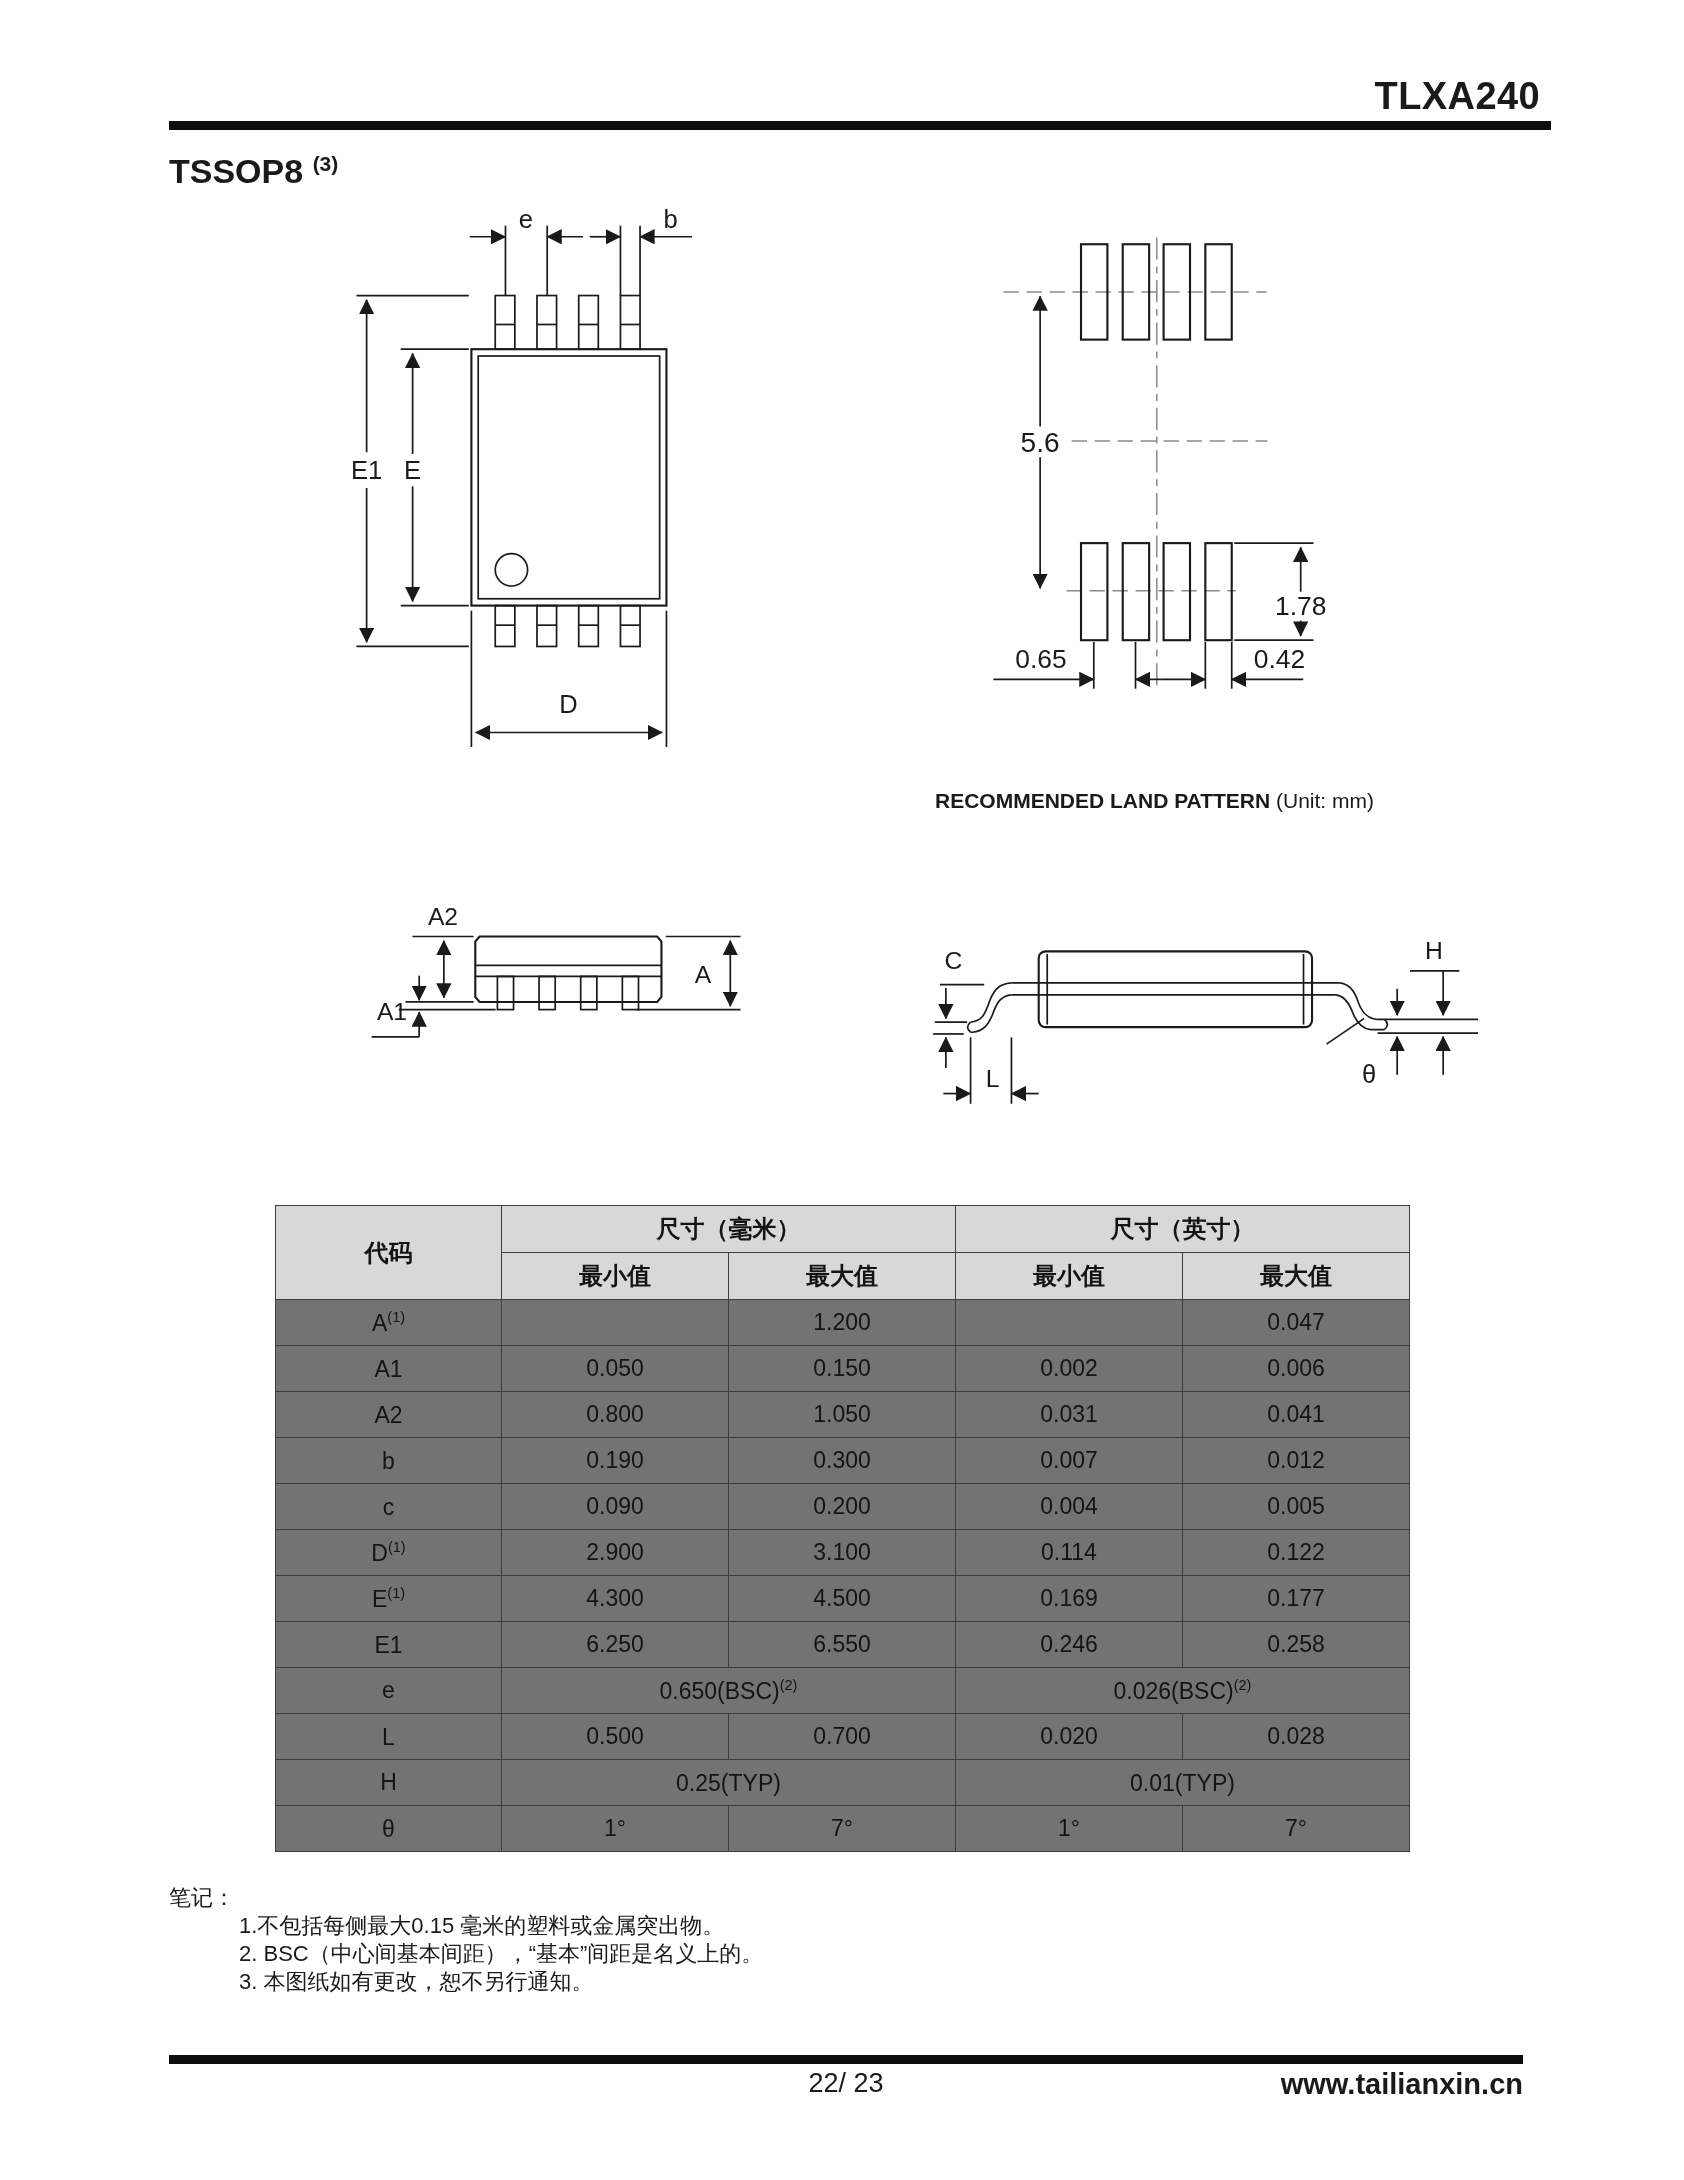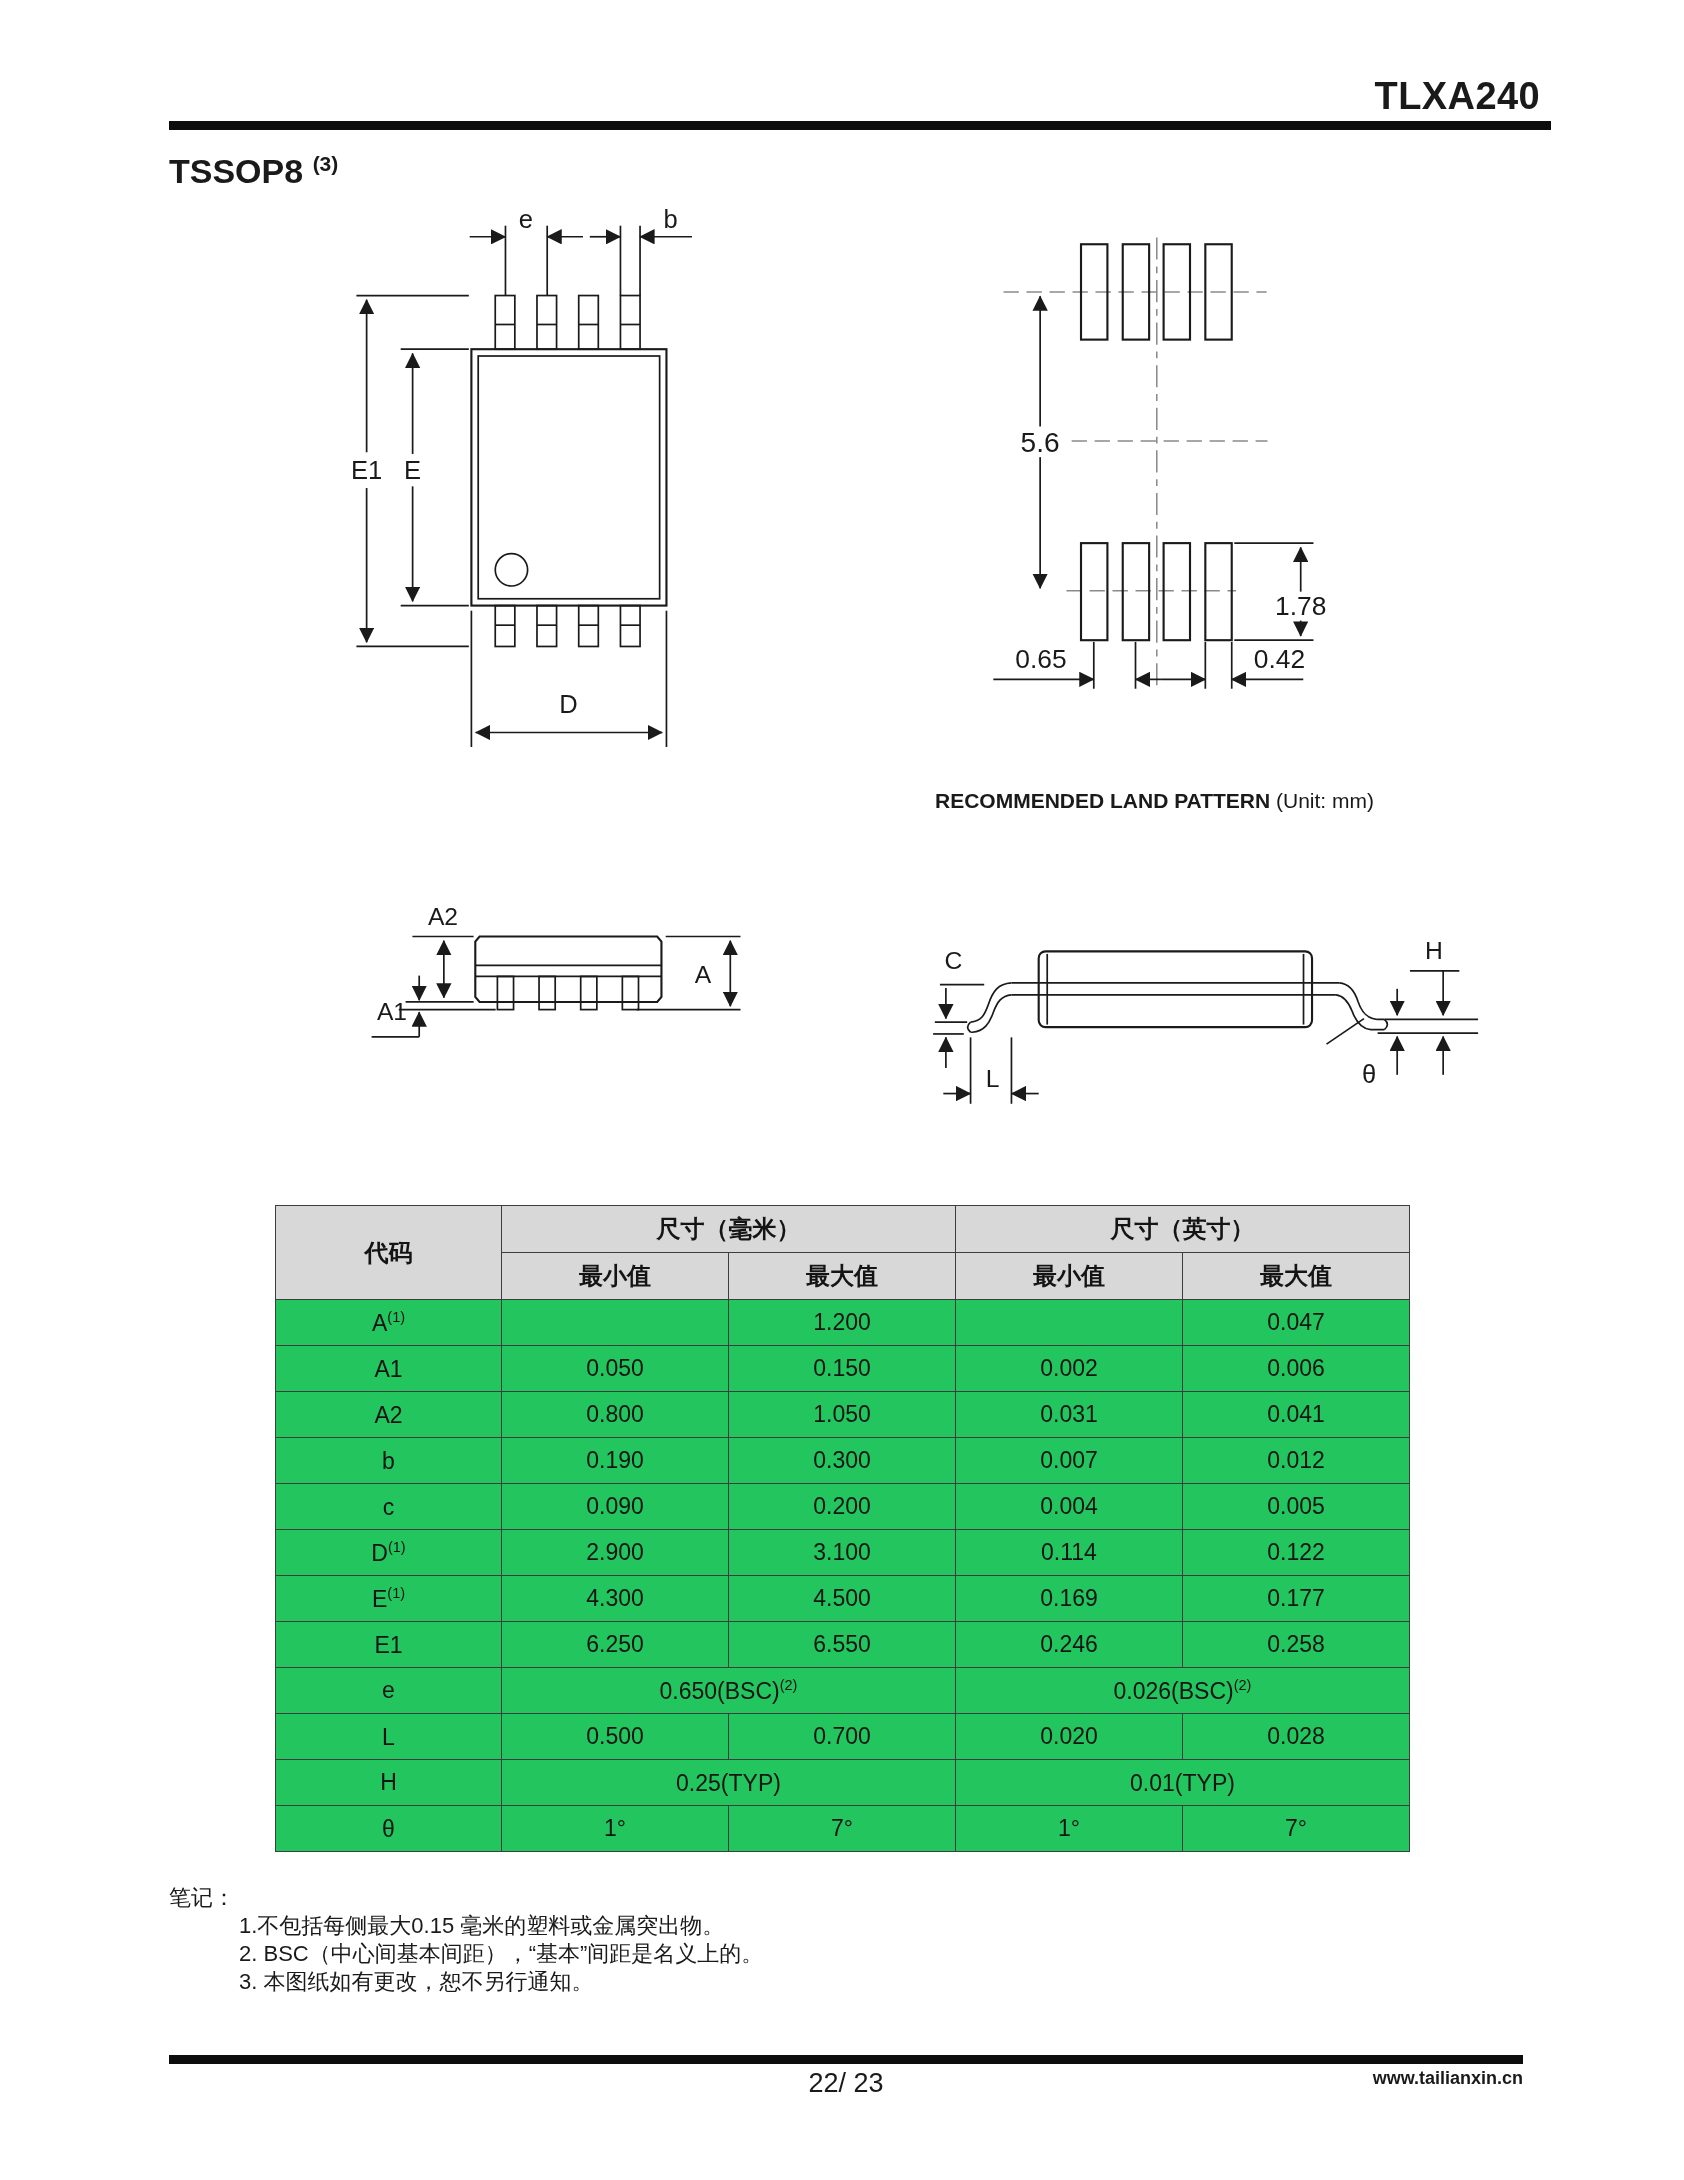--- a/index.html
+++ b/index.html
@@ -8,39 +8,39 @@
     font-family:"Liberation Sans","DejaVu Sans",sans-serif;color:#1a1a1a;overflow:hidden;
   }
   .abs{position:absolute;}
   
   .doc-number{top:75px;right:145px;font-size:38px;font-weight:bold;letter-spacing:0.4px;}
   .header-rule{left:169px;top:121px;width:1382px;height:8.5px;background:#0d0d0d;}
   .page-title{left:169px;top:152px;font-size:34px;font-weight:bold;}
   .page-title sup{font-size:21px;}
   .footer-rule{left:169px;top:2055px;width:1354px;height:8.5px;background:#0d0d0d;}
   .footer-text{left:169px;top:2068px;width:1354px;text-align:center;font-size:27px;font-weight:normal;}
-  .website{top:2068px;right:162px;font-size:18px;font-weight:bold;}
+  .website{top:2068px;right:162px;font-size:29px;font-weight:bold;}
   
   svg{position:absolute;overflow:visible;}
   svg text{font-family:"Liberation Sans","DejaVu Sans",sans-serif;font-size:30px;fill:#1a1a1a;}
   .ln{stroke:#1a1a1a;stroke-width:2.5;fill:none;}
   .thin{stroke:#1a1a1a;stroke-width:2;fill:none;}
   .dim{stroke:#1a1a1a;stroke-width:2;fill:none;}
   .dash{stroke:#8a8a8a;stroke-width:1.8;fill:none;}
   .wbg{fill:#ffffff;}
   .caption{left:916px;top:789px;width:477px;text-align:center;font-size:21px;}
   .caption .cb{font-weight:bold;}
   
   .dim-table{left:275px;top:1205px;width:1133px;border-collapse:collapse;table-layout:fixed;border-radius:11px;}
   .dim-table th,.dim-table td{
     border:1.7px solid #3d3d3d;text-align:center;vertical-align:middle;
     font-size:23px;color:#141414;padding:0;
   }
   .dim-table th{background:#d8d8d8;font-weight:bold;font-size:24px;height:46px;}
-  .dim-table td{height:45px;background:#22c55e;}
+  .dim-table td{height:45px;background:#737373;}
   .dim-table sup{font-size:14.5px;}
   
   .notes{left:169px;top:1884px;font-size:22px;line-height:28px;}
   .notes-items{margin-left:70px;}
 </style>
 </head>
 <body>
 
 <svg width="0" height="0">
   <defs>

